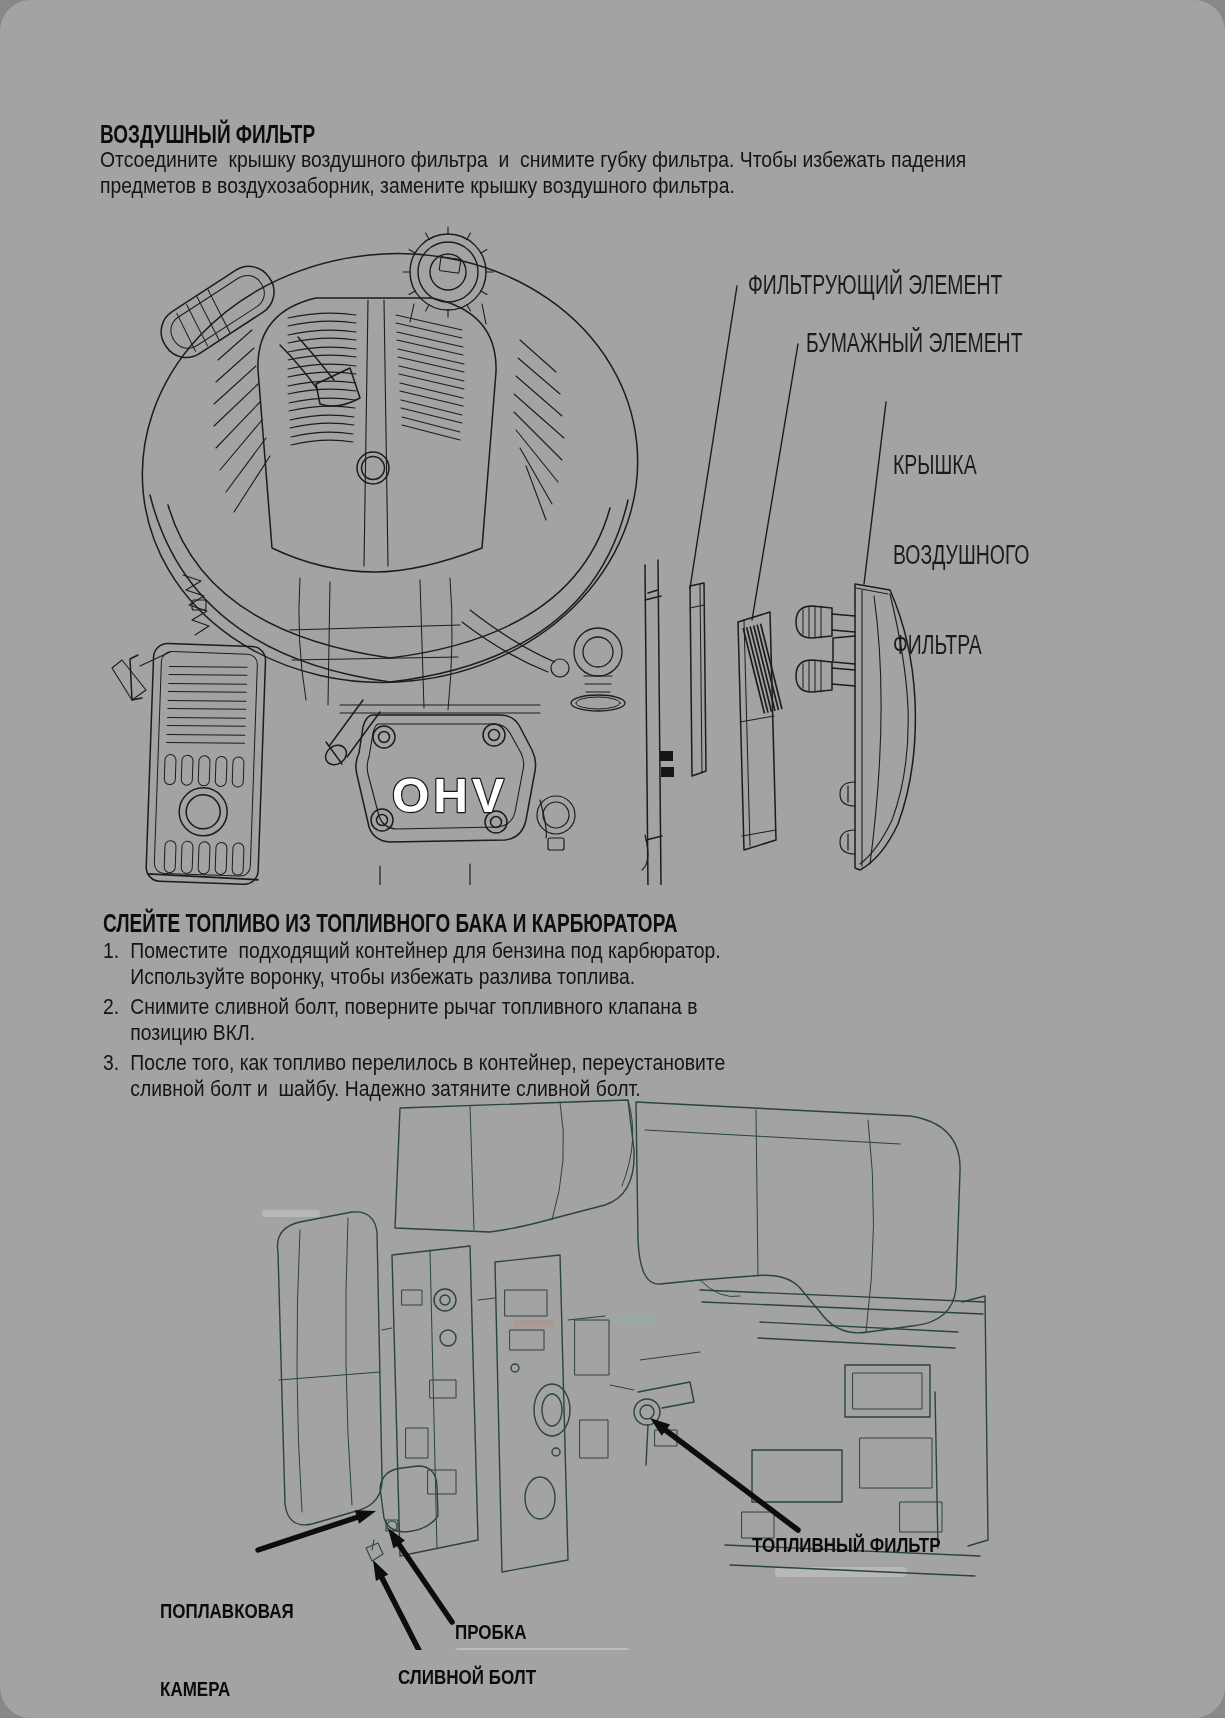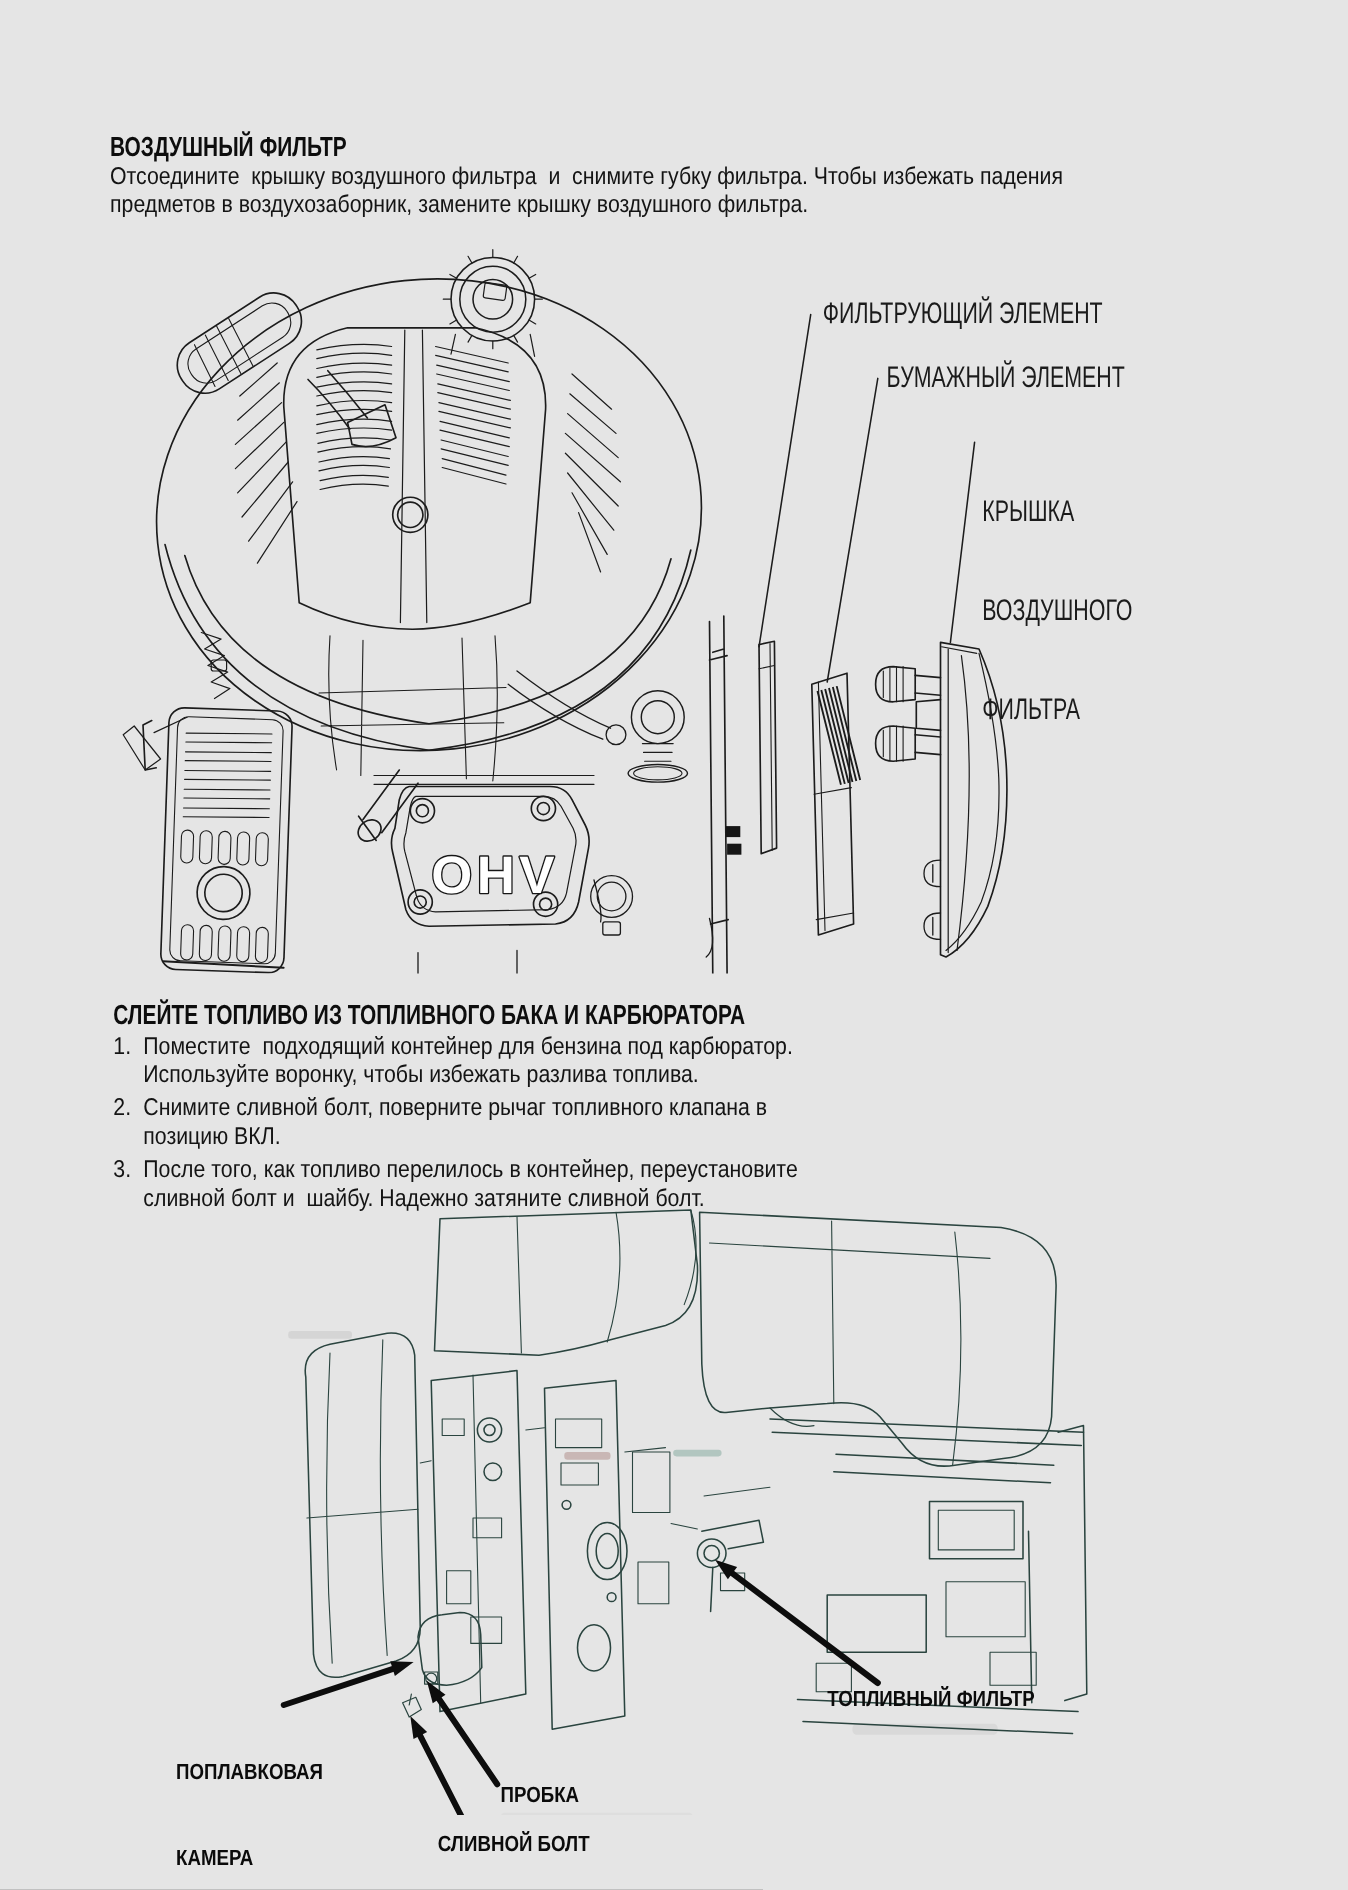--- a/index.html
+++ b/index.html
@@ -1,17 +1,17 @@
 <!DOCTYPE html>
 <html><head>
 <meta charset="utf-8">
 <style>
   html,body{margin:0;padding:0;background:#888;}
-  #page{position:relative;width:1225px;height:1718px;background:#e5e5e5;overflow:hidden;
-        font-family:"Liberation Sans",sans-serif;color:#151515;}
+  #page{position:relative;width:1225px;height:1718px;background:#a3a3a3;overflow:hidden;
+        font-family:"Liberation Sans",sans-serif;color:#151515;border-radius:31px;}
   .abs{position:absolute;}
   .h1{font-weight:bold;font-size:25px;line-height:28px;color:#0d0d0d;white-space:pre;
       transform:scaleX(.76);transform-origin:left top;}
   .bodyblock{transform:scaleX(.88);transform-origin:left top;}
   .bline{font-size:22px;line-height:26px;white-space:pre;color:#141414;}
   .litem{display:flex;margin-bottom:4px;}
   .num{width:31px;flex:none;font-size:22px;line-height:26px;color:#141414;}
   .flabel{font-size:27px;line-height:30px;color:#1b1b1b;white-space:pre;
           transform:scaleX(.72);transform-origin:left top;}
   .dlabel{font-weight:bold;font-size:20px;line-height:26px;color:#0b0b0b;white-space:pre;

